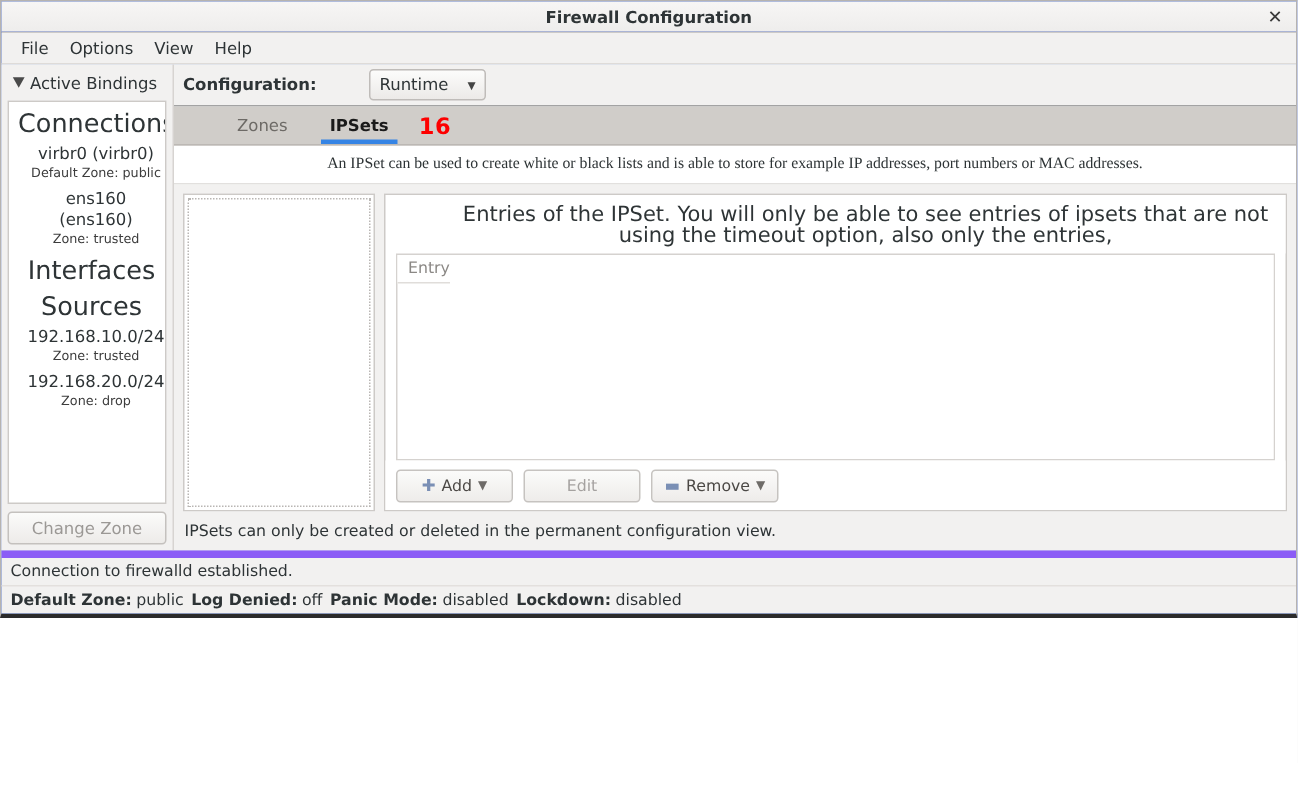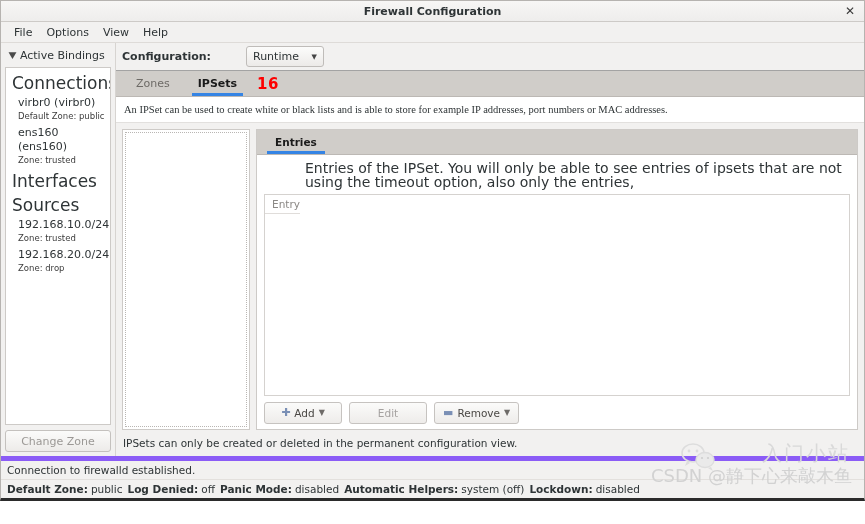--- a/index.html
+++ b/index.html
@@ -5,26 +5,27 @@
   * { box-sizing: border-box; }
   html, body {
     margin: 0; padding: 0;
     width: 865px; height: 524px;
     overflow: hidden;
     font-family: "DejaVu Sans", "Liberation Sans", sans-serif;
     background: #ffffff;
   }
   #app {
     position: relative;
-    width: 865px; height: 501px;
+    width: 865px; height: 412px;
     background: #1d4ed8;
     display: flex;
     flex-direction: column;
     border: 1px solid #b6b3b0;
     border-bottom: 3px solid #2b2b2b;
+    text-align: center;
   }
 
   
   .titlebar {
     height: 21px;
     background: linear-gradient(#f7f6f5, #eeedec);
     border-bottom: 1px solid #cdcac7;
     display: flex;
     align-items: center;
     justify-content: center;
@@ -178,21 +179,21 @@
   .combo .arr { font-size: 7px; color: #444; }
 
   
   .tabstrip {
     height: 26px;
     flex: none;
     background: #d0cdc9;
     border-bottom: 1px solid #bcb8b4;
     display: flex;
     align-items: stretch;
-    padding-left: 6px;
+    padding-left: 28px;
     position: relative;
   }
   .tab {
     display: flex;
     align-items: center;
     padding: 0 14px;
     font-size: 11px;
     color: #6d6a66;
     cursor: pointer;
     position: relative;
@@ -488,23 +489,20 @@
 
       <div class="descbar">An IPSet can be used to create white or black lists and is able to store for example IP addresses, port numbers or MAC addresses.</div>
 
       <div class="content">
 
         <div class="ipsetlist">
           <div class="focusbox"></div>
         </div>
 
         <div class="detail">
-          <div class="subtabs">
-            <div class="subtab active">Entries</div>
-          </div>
 
           <div class="detail-desc">
             <span class="l2">Entries of the IPSet. You will only be able to see entries of ipsets that are not using the timeout option, also only the entries,</span>
           </div>
 
           <div class="entrytable">
             <div class="entryhead">
               <span>Entry</span>
             </div>
             <div class="entrybody"></div>
@@ -538,36 +536,19 @@
       <span class="pair">
         <b>Default Zone:</b><span>public</span>
       </span>
       <span class="pair">
         <b>Log Denied:</b><span>off</span>
       </span>
       <span class="pair">
         <b>Panic Mode:</b><span>disabled</span>
       </span>
       <span class="pair">
-        <b>Automatic Helpers:</b><span>system (off)</span>
-      </span>
-      <span class="pair">
         <b>Lockdown:</b><span>disabled</span>
       </span>
     </div>
   </div>
 
-  <div class="watermark">
-    <svg class="wm-logo" viewBox="0 0 40 30">
-      <ellipse cx="15" cy="11" rx="11" ry="9" fill="none" stroke="#dddddd" stroke-width="1.6"></ellipse>
-      <path d="M9 19 L7 24 L12 21 Z" fill="#dddddd"></path>
-      <circle cx="11" cy="9" r="1.4" fill="#dddddd"></circle>
-      <circle cx="19" cy="9" r="1.4" fill="#dddddd"></circle>
-      <ellipse cx="27" cy="18" rx="9" ry="7.5" fill="#eaeaea" stroke="#dddddd" stroke-width="1.4"></ellipse>
-      <path d="M33 25 L35 29 L30 26 Z" fill="#dddddd"></path>
-      <circle cx="24" cy="16" r="1.1" fill="#cfcfcf"></circle>
-      <circle cx="30" cy="16" r="1.1" fill="#cfcfcf"></circle>
-    </svg>
-    <div class="wm-cn">入门小站</div>
-    <div class="wm-csdn">CSDN @静下心来敲木鱼</div>
-  </div>
 
 </div>
 
 </body></html>

